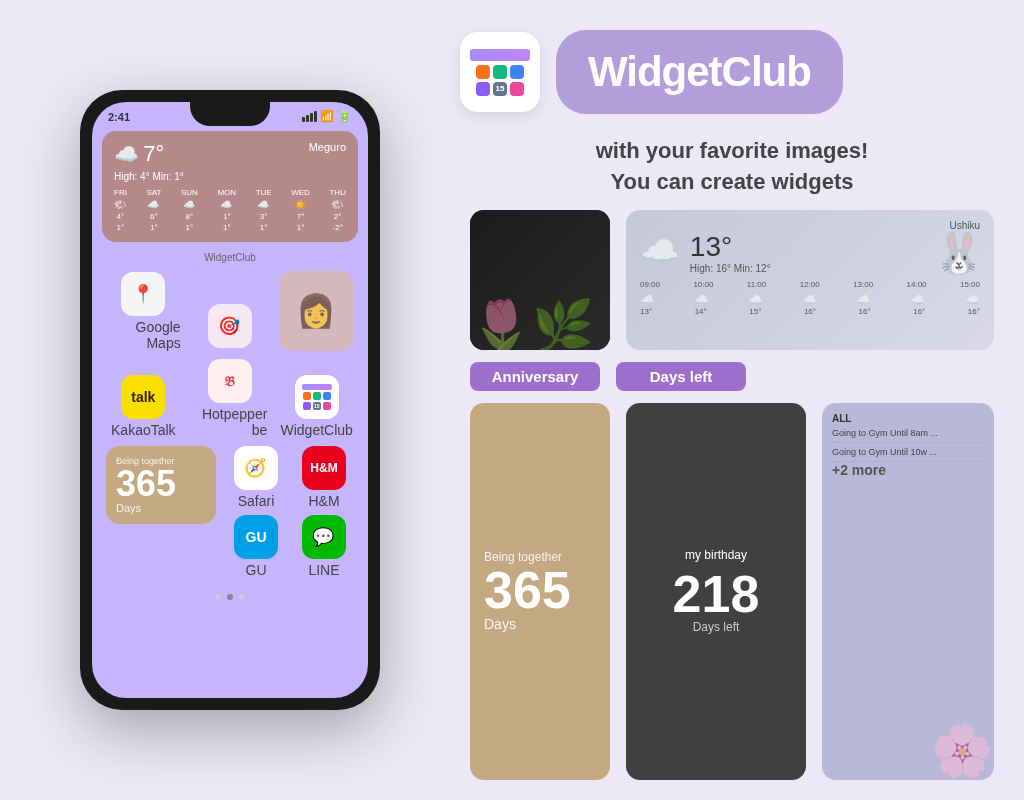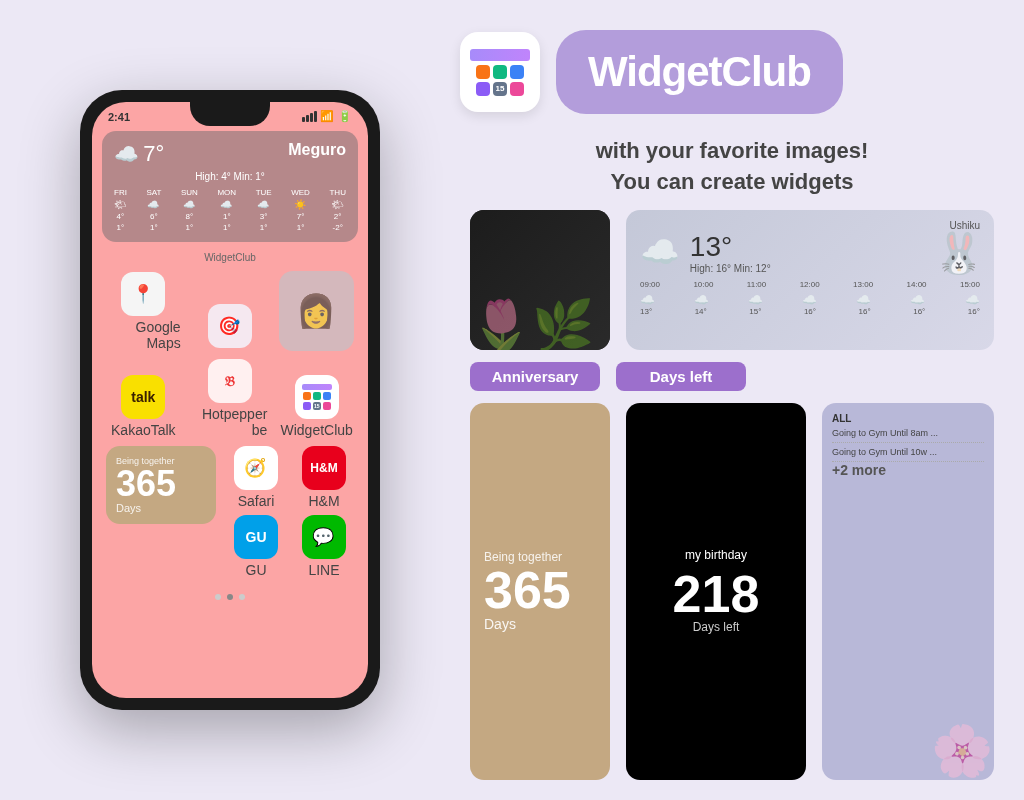--- a/index.html
+++ b/index.html
@@ -39,21 +39,21 @@
       background: #1a1a1a;
       border-radius: 42px;
       padding: 12px;
       box-shadow: 0 20px 60px rgba(0,0,0,0.3);
       position: relative;
     }
 
     .phone-screen {
       width: 100%;
       height: 100%;
-      background: #fca5a5;
+      background: #c4b5fd;
       border-radius: 34px;
       overflow: hidden;
       position: relative;
     }
 
     .phone-notch {
       position: absolute;
       top: 0;
       left: 50%;
       transform: translateX(-50%);
@@ -95,28 +95,26 @@
       align-items: flex-start;
       margin-bottom: 4px;
     }
 
     .pw-temp {
       font-size: 22px;
       font-weight: 300;
     }
 
     .pw-location {
-      font-size: 16px;
-      font-weight: bold;
+      font-size: 11px;
     }
 
     .pw-minmax {
       font-size: 10px;
       margin-bottom: 6px;
-      text-align: center;
     }
 
     .pw-days {
       display: flex;
       justify-content: space-between;
       font-size: 8px;
     }
 
     .pw-day {
       display: flex;
@@ -398,21 +396,21 @@
     }
 
     .ap-label {
       font-size: 14px;
       color: rgba(255,255,255,0.9);
     }
 
     .countdown-preview {
       flex: 1;
       border-radius: 14px;
-      background: #000000;
+      background: #404040;
       padding: 14px;
       display: flex;
       flex-direction: column;
       align-items: center;
       justify-content: center;
       min-height: 130px;
     }
 
     .cp-title {
       font-size: 12px;

